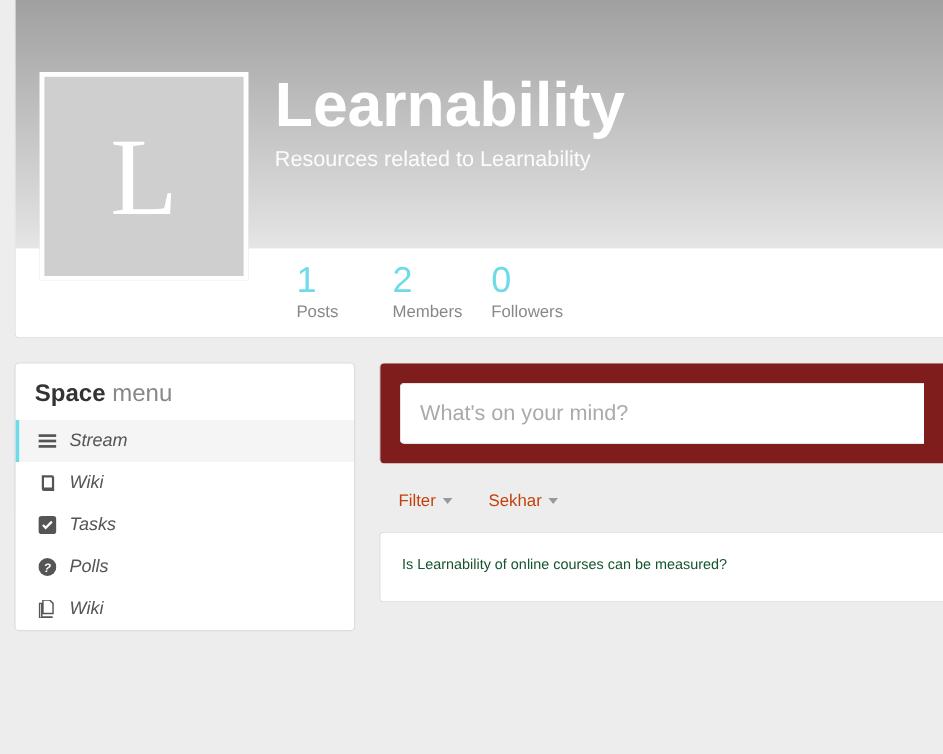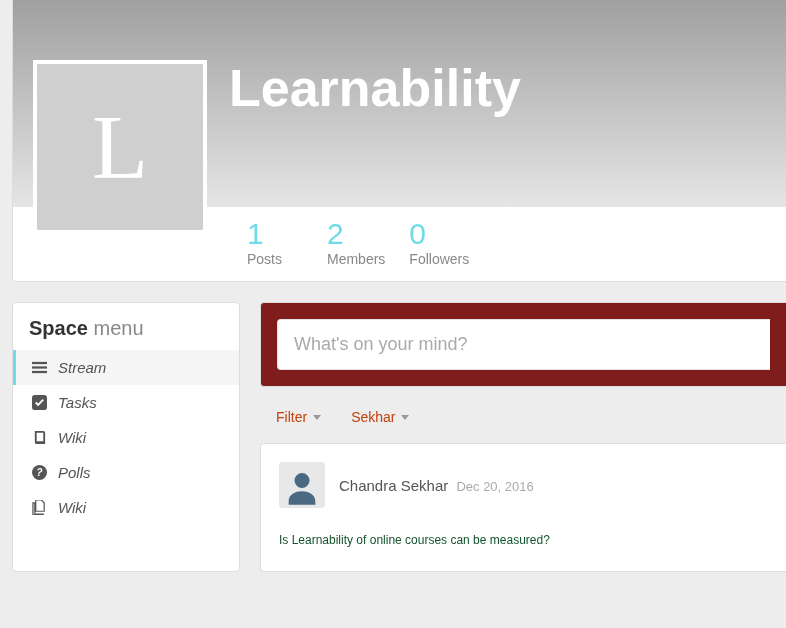--- a/index.html
+++ b/index.html
@@ -79,21 +79,21 @@
     .stat-label {
       font-size: 14px;
       color: #888;
     }
     .layout {
       display: flex;
       gap: 20px;
       padding: 0 0 0 12px;
     }
     .sidebar {
-      width: 228px;
+      width: 284px;
       background: #fff;
       border: 1px solid #ddd;
       border-radius: 4px;
       flex-shrink: 0;
     }
     .sidebar-title {
       padding: 14px 16px 10px 16px;
       font-size: 20px;
       color: #333;
     }
@@ -195,20 +195,21 @@
 </head>
 <body>
 
 <div class="header-card">
   <div class="banner">
     <div class="space-avatar">
       <div class="space-avatar-letter">L</div>
     </div>
     <div class="banner-text">
       <div class="banner-title">Learnability</div>
+      <div class="banner-subtitle">Resources related to Learnability</div>
     </div>
   </div>
   <div class="stats-row">
     <div class="stat">
       <div class="stat-num">1</div>
       <div class="stat-label">Posts</div>
     </div>
     <div class="stat">
       <div class="stat-num">2</div>
       <div class="stat-label">Members</div>
@@ -234,34 +235,34 @@
             <rect y="6.8" width="16" height="2.4"></rect>
             <rect y="11.6" width="16" height="2.4"></rect>
           </svg>
       </span>
       <span>Stream</span>
     </div>
 
     <div class="menu-item">
       <span class="menu-icon">
         <svg viewBox="0 0 16 16" width="15" height="15">
+            <path d="M3 1h9a2 2 0 0 1 2 2v12H5a2 2 0 0 1-2-2V1zm2 2v9h7V3H5z"></path>
+          </svg>
+      </span>
+      <span>Wiki</span>
+    </div>
+
+    <div class="menu-item">
+      <span class="menu-icon">
+        <svg viewBox="0 0 16 16" width="15" height="15">
             <rect x="0" y="0" width="16" height="16" rx="3"></rect>
             <path d="M4 8l2.5 2.5L12 5" stroke="#fff" stroke-width="2" fill="none"></path>
           </svg>
       </span>
       <span>Tasks</span>
-    </div>
-
-    <div class="menu-item">
-      <span class="menu-icon">
-        <svg viewBox="0 0 16 16" width="15" height="15">
-            <path d="M3 1h9a2 2 0 0 1 2 2v12H5a2 2 0 0 1-2-2V1zm2 2v9h7V3H5z"></path>
-          </svg>
-      </span>
-      <span>Wiki</span>
     </div>
 
     <div class="menu-item">
       <span class="menu-icon">
         <svg viewBox="0 0 16 16" width="15" height="15">
             <circle cx="8" cy="8" r="8"></circle>
             <text x="8" y="12" text-anchor="middle" font-size="11" fill="#fff" font-family="Arial" font-weight="bold">?</text>
           </svg>
       </span>
       <span>Polls</span>
@@ -287,27 +288,16 @@
         <span>Filter</span>
         <span class="caret-down"></span>
       </div>
       <div class="filter-btn">
         <span>Sekhar</span>
         <span class="caret-down"></span>
       </div>
     </div>
 
     <div class="post-card">
-      <div class="post-header">
-        <div class="post-avatar">
-          <svg viewBox="0 0 24 24" width="40" height="40">
-              <path d="M12 12a4.5 4.5 0 1 0 0-9 4.5 4.5 0 0 0 0 9zm0 2c-4 0-8 2-8 6v2h16v-2c0-4-4-6-8-6z"></path>
-            </svg>
-        </div>
-        <div class="post-author-line">
-          <span class="post-author">Chandra Sekhar</span>
-          <span class="post-date">Dec 20, 2016</span>
-        </div>
-      </div>
       <div class="post-body">Is Learnability of online courses can be measured?</div>
     </div>
   </main>
 </div>
 
 </body></html>

